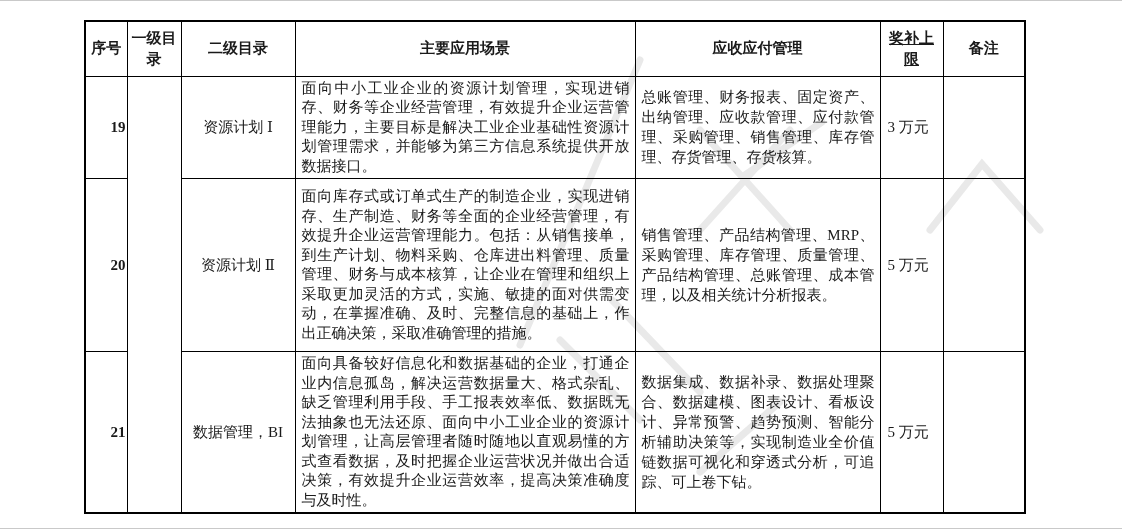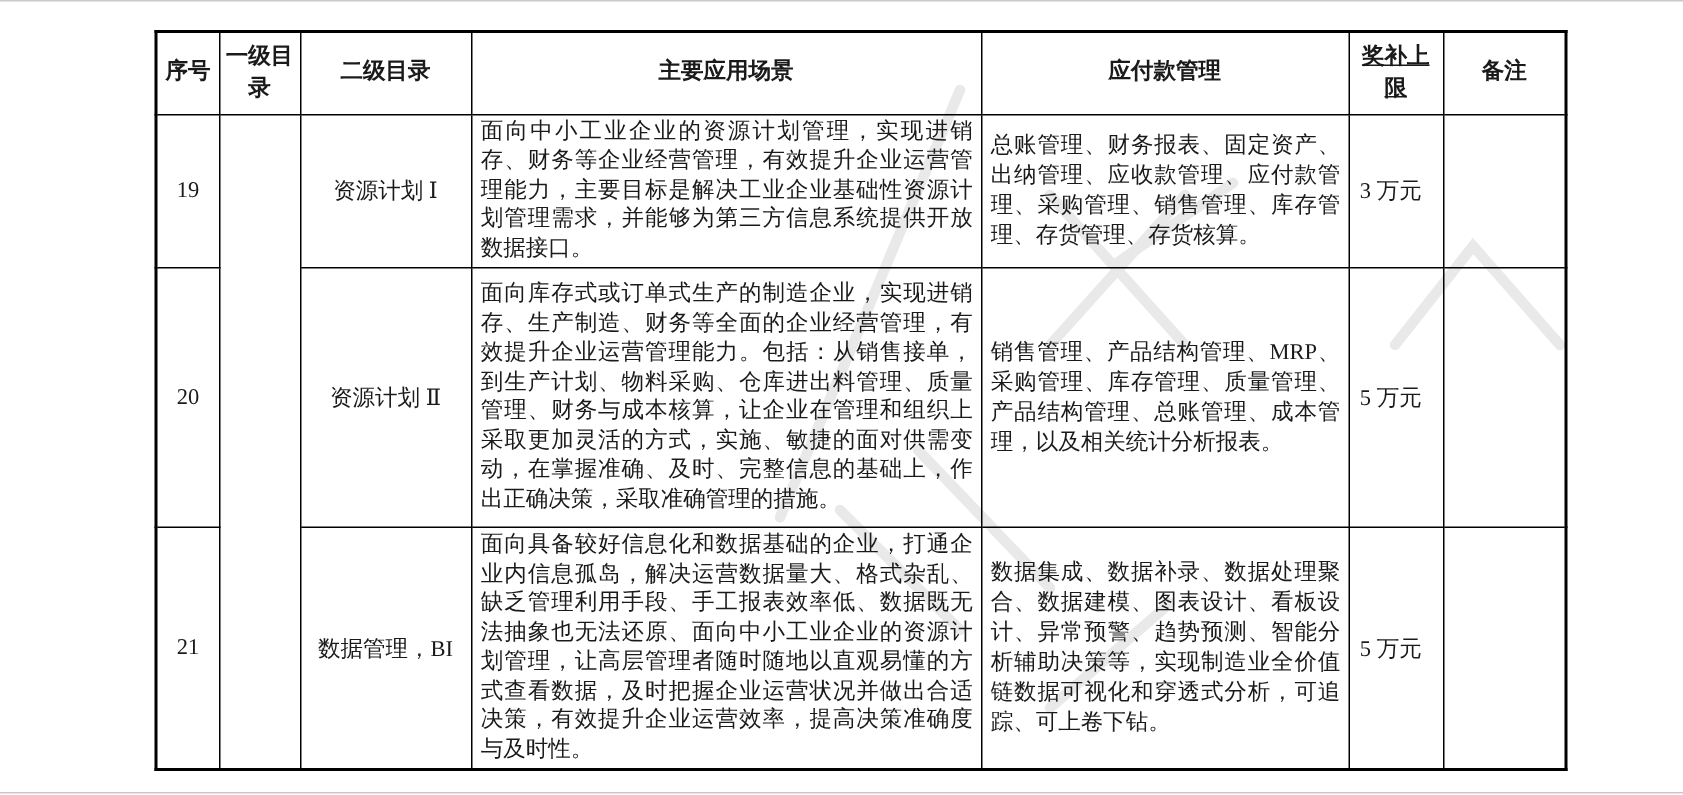--- a/index.html
+++ b/index.html
@@ -17,21 +17,21 @@
   }
   .page-edge.top { top: 0; }
   .page-edge.bottom { top: 528px; }
 
   .watermark-layer {
     position: absolute; left: 0; top: 0; width: 1122px; height: 530px;
     z-index: 0; pointer-events: none;
   }
 
   table.catalog {
-    position: absolute; left: 103px; top: 20px;
+    position: absolute; left: 84px; top: 20px;
     width: 940px;
     border-collapse: collapse;
     table-layout: fixed;
     z-index: 1;
     background: transparent;
     border: 2px solid #000;
   }
   table.catalog th, table.catalog td {
     border: 1px solid #000;
     font-size: 15px;
@@ -49,21 +49,21 @@
   }
   th.th-no { padding: 0 11px; }
   th.th-l1 { padding: 0 11px; }
   th.th-subsidy { padding: 0 15px; text-decoration: underline; }
 
   tr.h-header { height: 55px; }
   tr.h-r19 { height: 100px; }
   tr.h-r20 { height: 173px; }
   tr.h-r21 { height: 157px; }
 
-  td.td-no { text-align: center; }
+  td.td-no { text-align: right; font-weight: bold; }
   td.td-l1 { }
   td.td-l2 { text-align: center; padding: 0 3px; margin-top: 16px; }
   td.td-scenario {
     text-align: justify;
     padding: 2px 5px 2px 6px;
     line-height: 19.5px;
   }
   td.td-modules {
     text-align: justify;
     padding: 2px 5px 2px 6px;
@@ -100,21 +100,21 @@
     <col style="width:245px">
     <col style="width:63px">
     <col style="width:82px">
   </colgroup>
   <tbody>
     <tr class="h-header">
       <th class="th-no">序号</th>
       <th class="th-l1">一级目录</th>
       <th>二级目录</th>
       <th>主要应用场景</th>
-      <th>应付款管理</th>
+      <th>应收应付管理</th>
       <th class="th-subsidy">奖补上限</th>
       <th>备注</th>
     </tr>
 
     <tr class="h-r19">
       <td class="td-no">19</td>
       <td class="td-l1" rowspan="3"></td>
       <td class="td-l2">资源计划 Ⅰ</td>
       <td class="td-scenario">面向中小工业企业的资源计划管理，实现进销存、财务等企业经营管理，有效提升企业运营管理能力，主要目标是解决工业企业基础性资源计划管理需求，并能够为第三方信息系统提供开放数据接口。</td>
       <td class="td-modules">总账管理、财务报表、固定资产、出纳管理、应收款管理、应付款管理、采购管理、销售管理、库存管理、存货管理、存货核算。</td>

